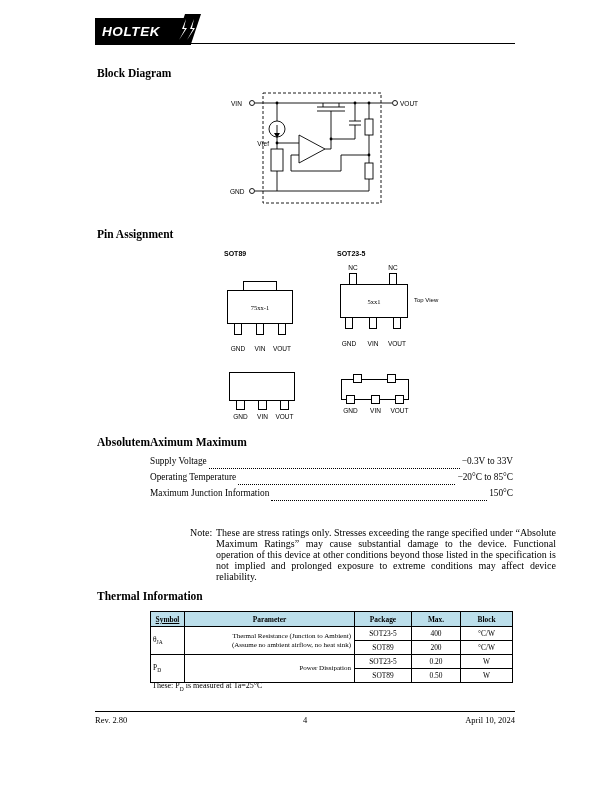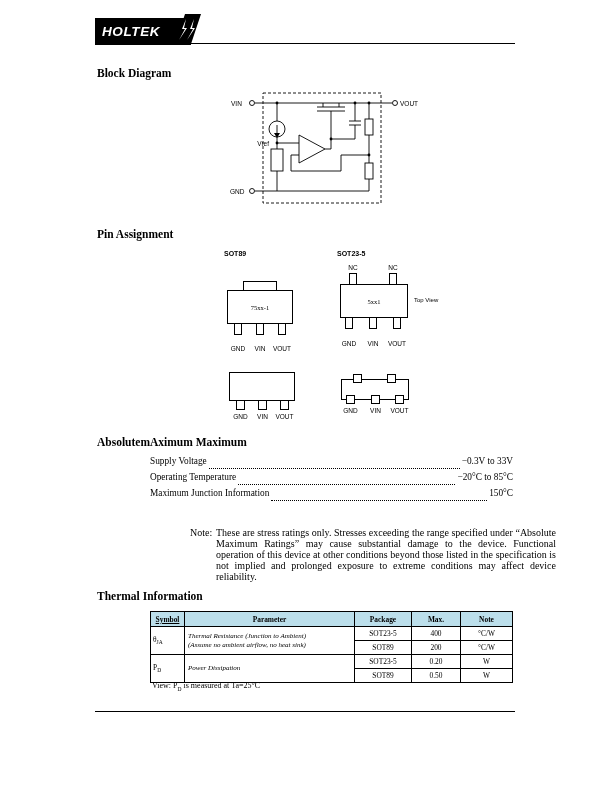--- a/index.html
+++ b/index.html
@@ -36,21 +36,21 @@
   .ratings{position:absolute;left:150px;top:456px;width:363px;}
   .rating-row{display:flex;font-size:9.3px;height:16px;}
   .r-dots{flex:1;border-bottom:1.2px dotted #000;margin:0 2px 3px 2px;}
   .absmax-note{position:absolute;left:150px;top:527px;width:366px;font-size:10px;line-height:11px;display:flex;text-align:justify;margin-left:40px;}
   .note-label{flex:0 0 26px;}
 
   
   .ttab{position:absolute;left:150px;top:611px;border-collapse:collapse;font-size:7.4px;table-layout:fixed;width:362px;}
   .ttab th{border:1px solid #000;font-weight:bold;height:14px;padding:0;text-align:center;}
   .ttab td{border:1px solid #000;height:13px;padding:0 3px;text-align:center;}
-  .ttab td.param{text-align:left;font-size:7px;line-height:8.5px;font-style:italic;}
+  .ttab td.param{text-align:right;font-size:7px;line-height:8.5px;}
   .ttab td.sym{text-align:left;padding-left:2px;}
   sub{font-size:5.5px;}
   .ttab-note{position:absolute;left:152px;top:681px;font-size:8px;}
 
   
   .footer-rule{position:absolute;left:95px;top:711px;width:420px;border-top:1.2px solid #000;}
   .footer-row{position:absolute;left:95px;top:715px;width:420px;display:flex;font-size:8.5px;}
   .footer-row .fl{flex:1;text-align:left;}
   .footer-row .fc{flex:1;text-align:center;}
   .footer-row .fr{flex:1;text-align:right;}
@@ -225,21 +225,21 @@
         <col style="width:57px">
         <col style="width:49px">
         <col style="width:52px">
     </colgroup>
     <thead>
       <tr>
         <th style="background: rgb(188, 223, 235); text-decoration: underline;">Symbol</th>
         <th style="background: rgb(188, 223, 235);">Parameter</th>
         <th style="background: rgb(188, 223, 235);">Package</th>
         <th style="background: rgb(188, 223, 235);">Max.</th>
-        <th style="background: rgb(188, 223, 235);">Note</th>
+        <th style="background: rgb(188, 223, 235);">Block</th>
       </tr>
     </thead>
     <tbody>
       <tr>
         <td rowspan="2" class="sym"><span>θ</span><sub>JA</sub></td>
         <td rowspan="2" class="param">
           <div>Thermal Resistance (Junction to Ambient)</div>
           <div>(Assume no ambient airflow, no heat sink)</div>
         </td>
         <td>SOT23-5</td>
@@ -262,18 +262,23 @@
       </tr>
       <tr>
         <td>SOT89</td>
         <td>0.50</td>
         <td>W</td>
       </tr>
     </tbody>
   </table>
 
   <div class="ttab-note">
-    <span>View: P</span><sub>D</sub><span> is measured at Ta=25°C</span>
+    <span>These: P</span><sub>D</sub><span> is measured at Ta=25°C</span>
   </div>
 
   <div class="footer-rule"></div>
+  <div class="footer-row">
+    <span class="fl">Rev. 2.80</span>
+    <span class="fc">4</span>
+    <span class="fr">April 10, 2024</span>
+  </div>
 
 </div>
 
 </body></html>

